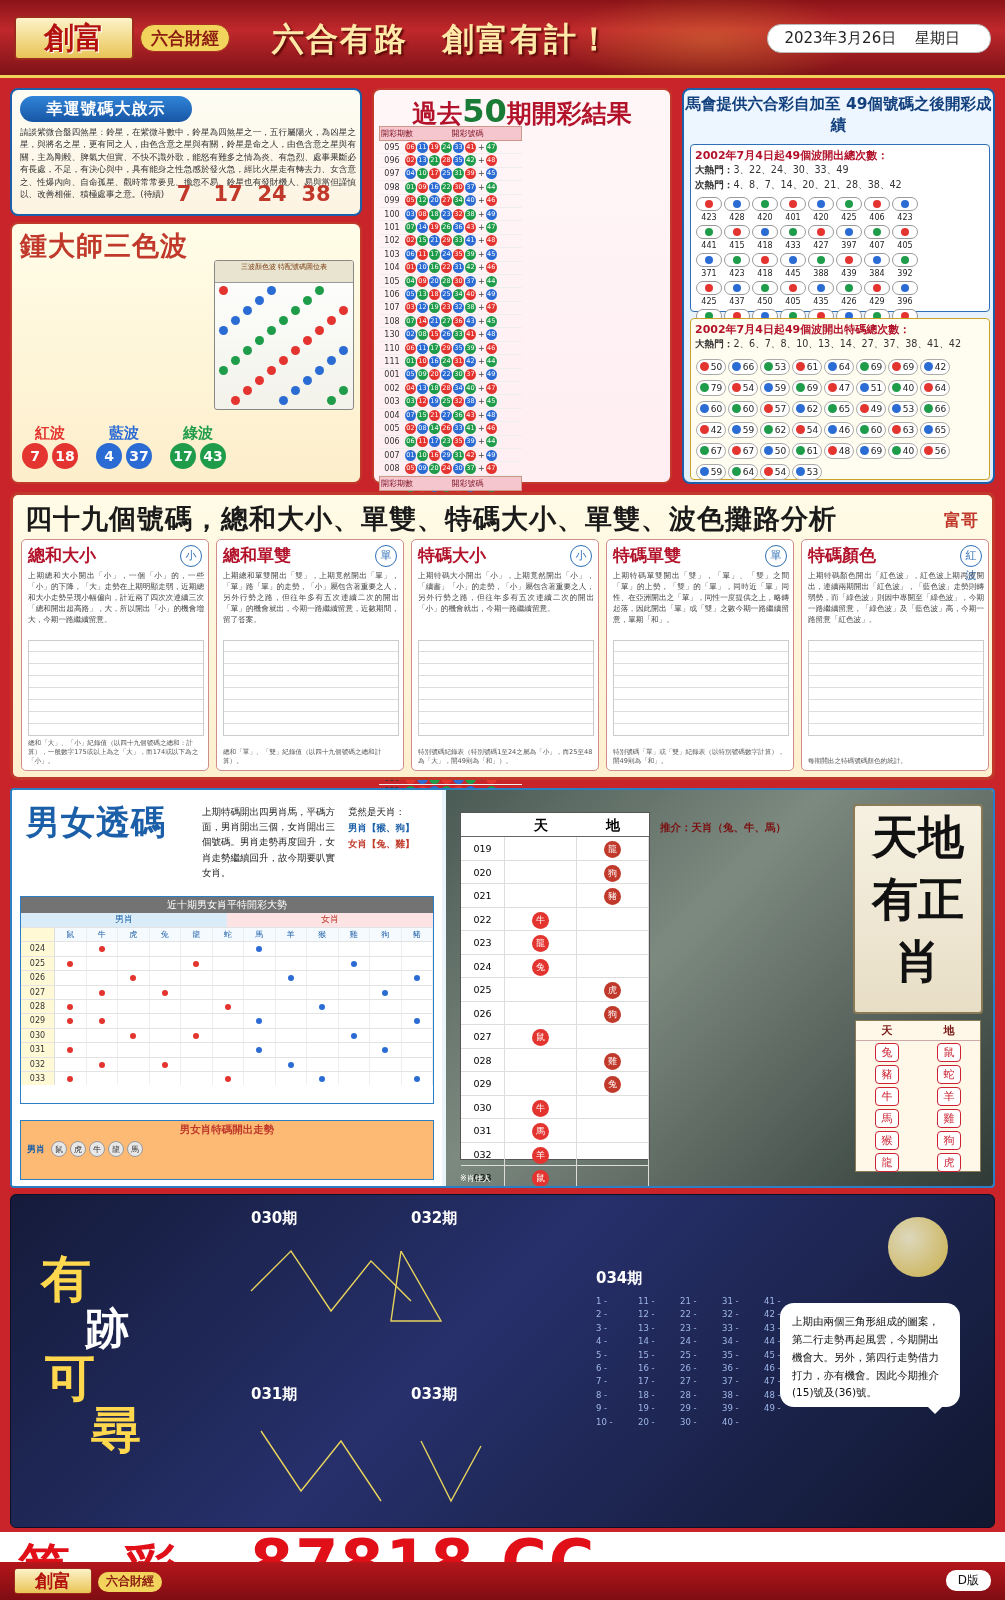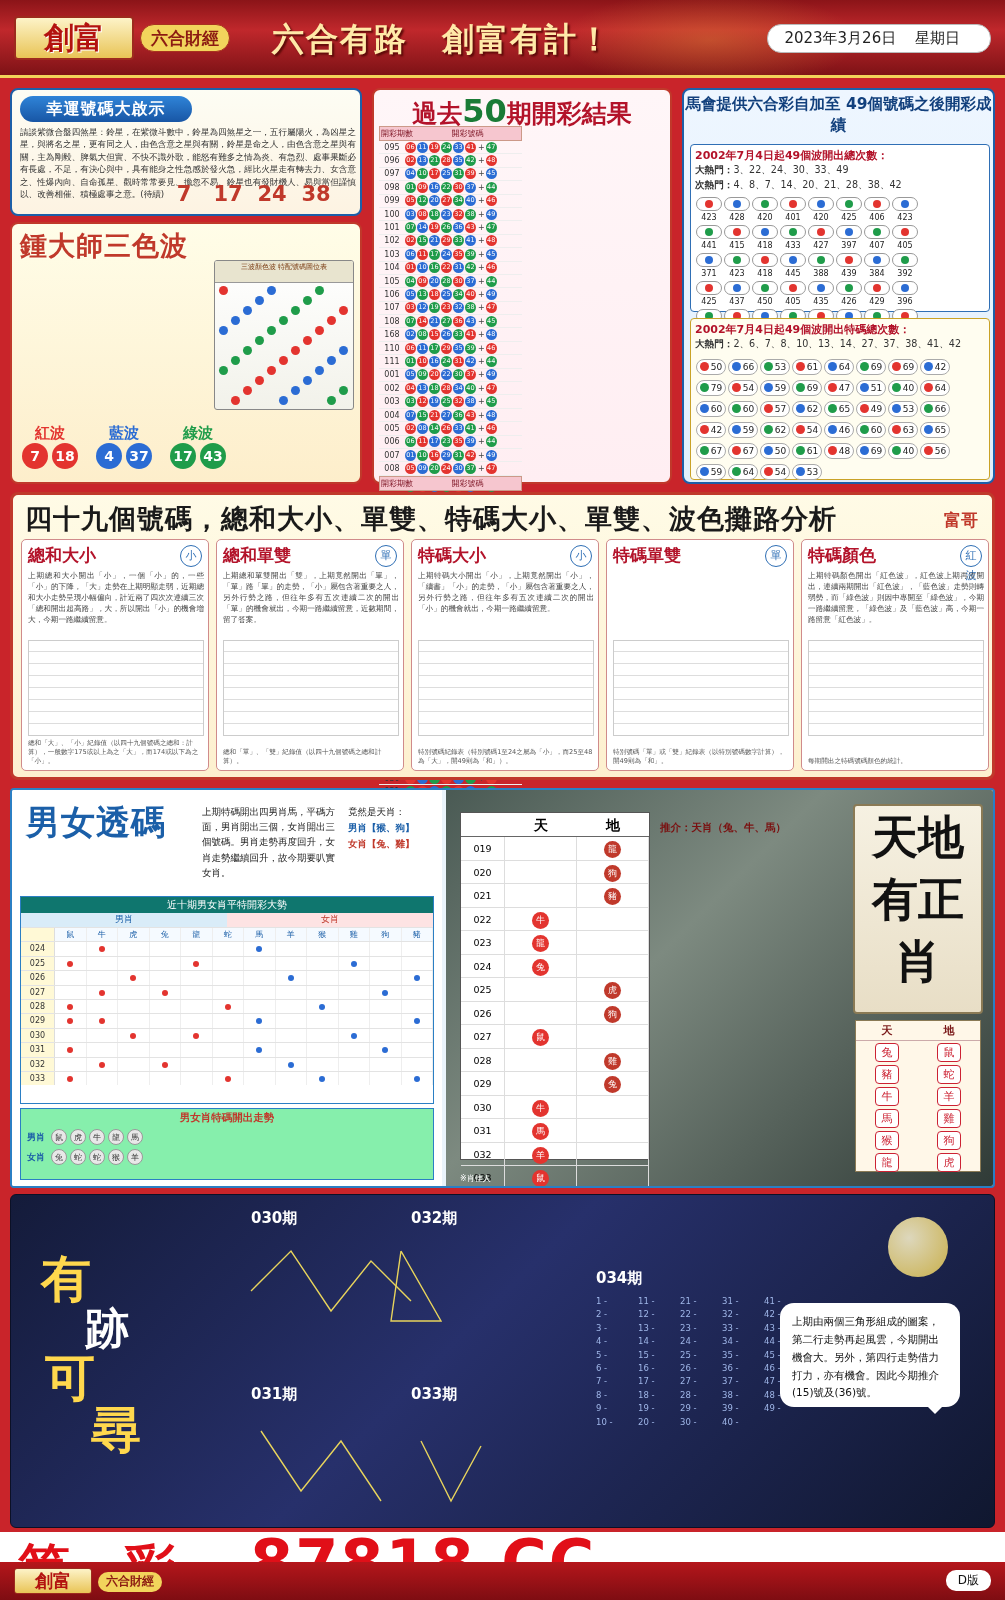--- a/index.html
+++ b/index.html
@@ -136,30 +136,30 @@
   .acard .foot{position:absolute;left:6px;bottom:4px;width:176px;font-size:6.6px;color:#555;line-height:1.35;}
 
   
   #mid{left:10px;top:788px;width:985px;height:400px;background:#eaf4fb;border:2px solid #2b7fc4;border-radius:4px;overflow:hidden;}
   #mnw{position:absolute;left:0;top:0;width:430px;height:396px;background:#fff;}
   #mnw .logo{position:absolute;left:14px;top:10px;font-size:34px;font-weight:bold;color:#1b5fa8;letter-spacing:1px;}
   #mnw .note{position:absolute;left:190px;top:14px;width:138px;font-size:9.5px;line-height:1.6;color:#222;}
   #mnw .rec{position:absolute;left:336px;top:14px;width:92px;font-size:9.5px;line-height:1.7;color:#222;}
   #mnw .rec b.m{color:#1b5fa8;} #mnw .rec b.f{color:#c0392b;}
   #mnw .tbl{position:absolute;left:8px;top:106px;width:414px;height:208px;border:1px solid #2b7fc4;background:#fff;}
-  #mnw .tbl .cap{height:16px;background:#0f766e;color:#fff;font-size:10px;text-align:center;line-height:16px;}
+  #mnw .tbl .cap{height:16px;background:#737373;color:#fff;font-size:10px;text-align:center;line-height:16px;}
   #mnw .tbl .sub{height:14px;font-size:9px;display:flex;}
   #mnw .tbl .sub .a{flex:1;text-align:center;background:#d9ecf8;color:#1b5fa8;}
   #mnw .tbl .sub .b{flex:1;text-align:center;background:#fde3e3;color:#c0392b;}
   .zrow{display:flex;height:14.4px;font-size:8px;border-top:1px solid #e3e3e3;}
   .zrow .lbl{flex:0 0 34px;background:#fff9d6;text-align:center;line-height:14px;color:#333;border-right:1px solid #ddd;}
   .zrow .c{flex:1;position:relative;border-right:1px solid #eee;}
   .zrow .c u{position:absolute;left:50%;top:4px;margin-left:-3px;width:6px;height:6px;border-radius:50%;}
   .dot-r{background:#e3342f;} .dot-b{background:#2b6cd4;}
-  #mnw .trend{position:absolute;left:8px;bottom:6px;width:414px;height:72px;background:#86efac;border:1px solid #2b7fc4;}
+  #mnw .trend{position:absolute;left:8px;bottom:6px;width:414px;height:60px;background:#fdba74;border:1px solid #2b7fc4;}
   #mnw .trend .tt{text-align:center;font-size:10.5px;color:#c0392b;font-weight:bold;padding:2px 0;}
   #mnw .trend .tr{font-size:9px;padding:2px 6px;color:#222;}
   #mnw .trend .tr b{color:#1b5fa8;margin-right:6px;}
   .zball{display:inline-block;width:16px;height:16px;border-radius:50%;background:#e8e8e8;border:1px solid #999;
     font-size:8px;line-height:15px;text-align:center;margin-right:3px;color:#333;}
 
   #mne{position:absolute;left:434px;top:0;width:551px;height:396px;
     background:linear-gradient(135deg,#4a5a54,#7d8a80 40%,#2f3a36);}
   #mne .tbl2{position:absolute;left:14px;top:22px;width:190px;height:348px;background:#fff;border:1px solid #555;}
   #mne .tbl2 .hd{display:flex;height:24px;font-size:14px;font-weight:bold;border-bottom:1px solid #666;}
@@ -351,21 +351,21 @@
             </div>
             <div class="frow">
               <div class="per">107</div>
               <div class="balls"><span class="mb" style="background: rgb(227, 52, 47);">03</span><span class="mb" style="background: rgb(43, 108, 212);">12</span><span class="mb" style="background: rgb(31, 156, 74);">19</span><span class="mb" style="background: rgb(227, 52, 47);">23</span><span class="mb" style="background: rgb(43, 108, 212);">32</span><span class="mb" style="background: rgb(31, 156, 74);">38</span><span class="plus">+</span><span class="mb" style="background: rgb(227, 52, 47);">47</span></div>
             </div>
             <div class="frow">
               <div class="per">108</div>
               <div class="balls"><span class="mb" style="background: rgb(31, 156, 74);">07</span><span class="mb" style="background: rgb(227, 52, 47);">14</span><span class="mb" style="background: rgb(43, 108, 212);">21</span><span class="mb" style="background: rgb(31, 156, 74);">27</span><span class="mb" style="background: rgb(227, 52, 47);">36</span><span class="mb" style="background: rgb(43, 108, 212);">43</span><span class="plus">+</span><span class="mb" style="background: rgb(31, 156, 74);">45</span></div>
             </div>
             <div class="frow">
-              <div class="per">168</div>
+              <div class="per">130</div>
               <div class="balls"><span class="mb" style="background: rgb(43, 108, 212);">02</span><span class="mb" style="background: rgb(31, 156, 74);">08</span><span class="mb" style="background: rgb(227, 52, 47);">15</span><span class="mb" style="background: rgb(43, 108, 212);">26</span><span class="mb" style="background: rgb(31, 156, 74);">33</span><span class="mb" style="background: rgb(227, 52, 47);">41</span><span class="plus">+</span><span class="mb" style="background: rgb(43, 108, 212);">48</span></div>
             </div>
             <div class="frow">
               <div class="per">110</div>
               <div class="balls"><span class="mb" style="background: rgb(227, 52, 47);">06</span><span class="mb" style="background: rgb(43, 108, 212);">11</span><span class="mb" style="background: rgb(31, 156, 74);">17</span><span class="mb" style="background: rgb(227, 52, 47);">29</span><span class="mb" style="background: rgb(43, 108, 212);">35</span><span class="mb" style="background: rgb(31, 156, 74);">39</span><span class="plus">+</span><span class="mb" style="background: rgb(227, 52, 47);">46</span></div>
             </div>
             <div class="frow">
               <div class="per">111</div>
               <div class="balls"><span class="mb" style="background: rgb(31, 156, 74);">01</span><span class="mb" style="background: rgb(227, 52, 47);">10</span><span class="mb" style="background: rgb(43, 108, 212);">16</span><span class="mb" style="background: rgb(31, 156, 74);">24</span><span class="mb" style="background: rgb(227, 52, 47);">31</span><span class="mb" style="background: rgb(43, 108, 212);">42</span><span class="plus">+</span><span class="mb" style="background: rgb(31, 156, 74);">44</span></div>
             </div>
@@ -571,20 +571,21 @@
         <div class="acard" style="left: 398px;">
           <div class="ct">特碼大小</div>
           <div class="cb">小</div>
           <div class="txt">上期特碼大小開出「小」，上期竟然開出「小」，「續書」「小」的走勢，「小」屬包含著重要之人，另外行勢之路，但往年多有五次連續二次的開出「小」的機會就出，今期一路繼續留意。</div>
           <div class="grid"></div>
           <div class="foot">特別號碼紀錄表（特別號碼1至24之屬為「小」，而25至48為「大」，開49則為「和」）。</div>
         </div>
         <div class="acard" style="left: 593px;">
           <div class="ct">特碼單雙</div>
           <div class="cb">單</div>
+          <div class="txt">上期特碼單雙開出「雙」，「單」、「雙」之間「單」的上勢，「雙」的「單」，同時近「單」同性、在亞洲開出之「單」，同性一度提供之上，略轉起落，因此開出「單」或「雙」之數今期一路繼續留意，單期「和」。</div>
           <div class="grid"></div>
           <div class="foot">特別號碼「單」或「雙」紀錄表（以特別號碼數字計算），開49則為「和」。</div>
         </div>
         <div class="acard" style="left: 788px;">
           <div class="ct">特碼顏色</div>
           <div class="cb">紅波</div>
           <div class="txt">上期特碼顏色開出「紅色波」，紅色波上期再次開出，連續兩期開出「紅色波」，「藍色波」走勢則轉弱勢，而「綠色波」則因中專開至「綠色波」，今期一路繼續留意，「綠色波」及「藍色波」高，今期一路留意「紅色波」。</div>
           <div class="grid"></div>
           <div class="foot">每期開出之特碼號碼顏色的統計。</div>
         </div>
@@ -836,23 +837,20 @@
               <div class="c">
                 <u class="dot-b"></u>
               </div>
             </div>
           </div>
       </div>
       <div class="trend">
         <div class="tt">男女肖特碼開出走勢</div>
         <div class="tr">
           <b>男肖</b><span id="trend-male"><span class="zball">鼠</span><span class="zball">虎</span><span class="zball">牛</span><span class="zball">龍</span><span class="zball">馬</span></span>
-        </div>
-        <div class="tr">
-          <b>女肖</b><span id="trend-female"><span class="zball">兔</span><span class="zball">蛇</span><span class="zball">蛇</span><span class="zball">猴</span><span class="zball">羊</span></span>
         </div>
       </div>
     </div>
 
     <div id="mne">
       <div class="tbl2">
         <div class="hd">
           <div style="flex:0 0 44px"></div>
           <div>天</div>
           <div>地</div>

